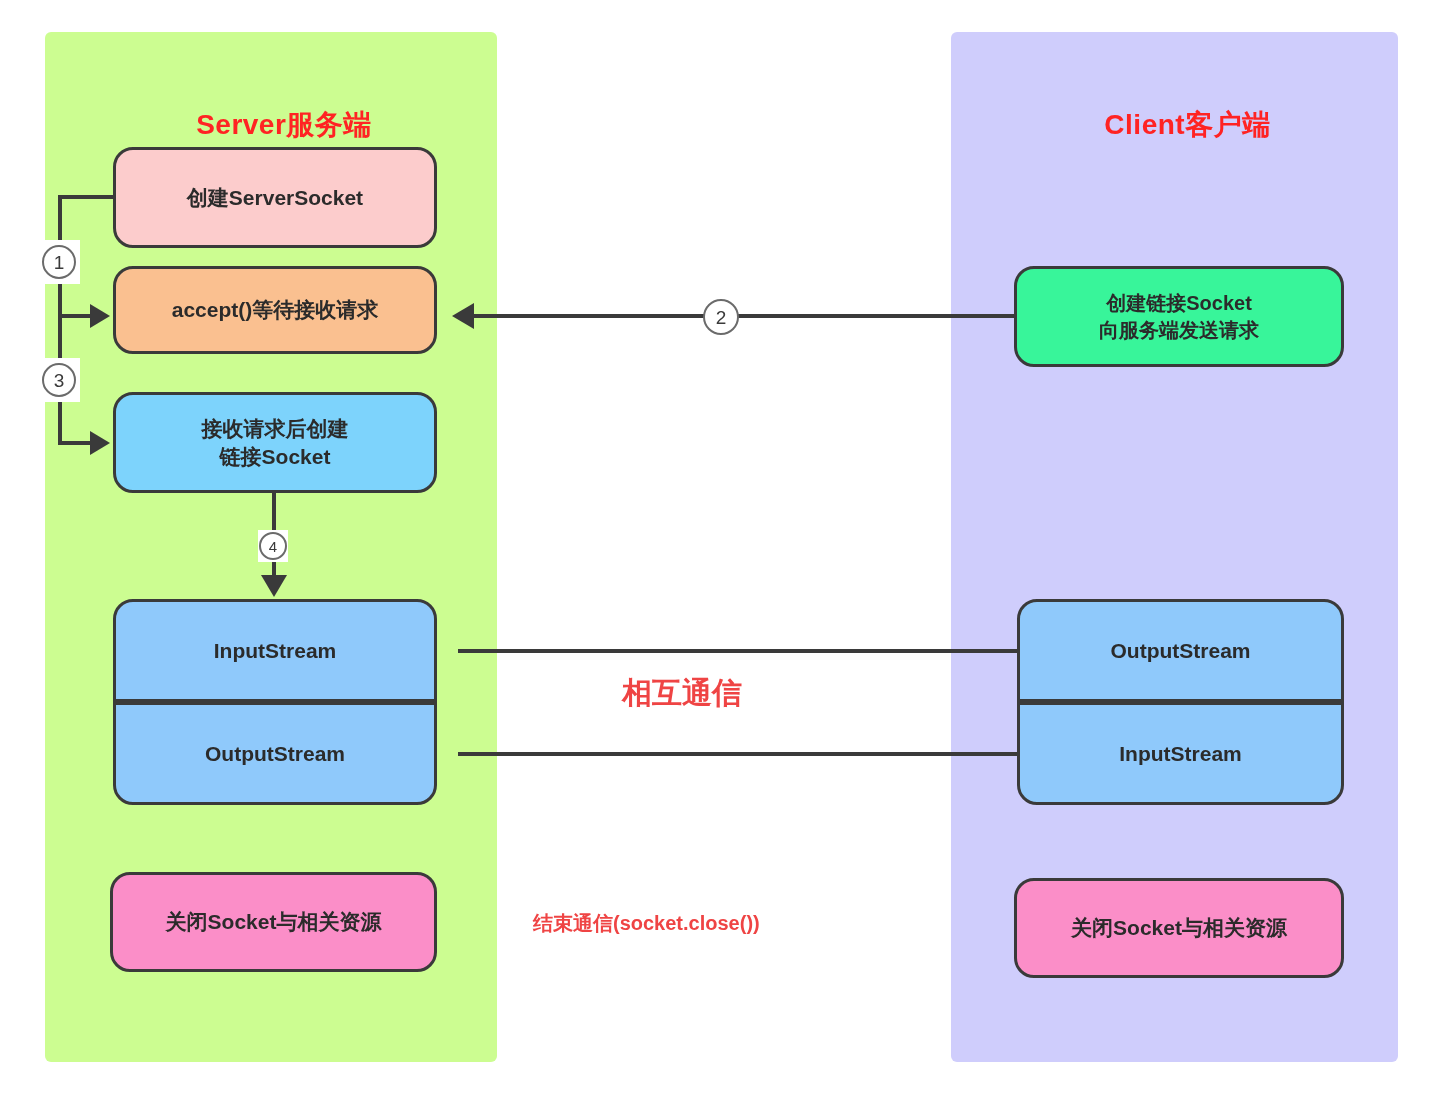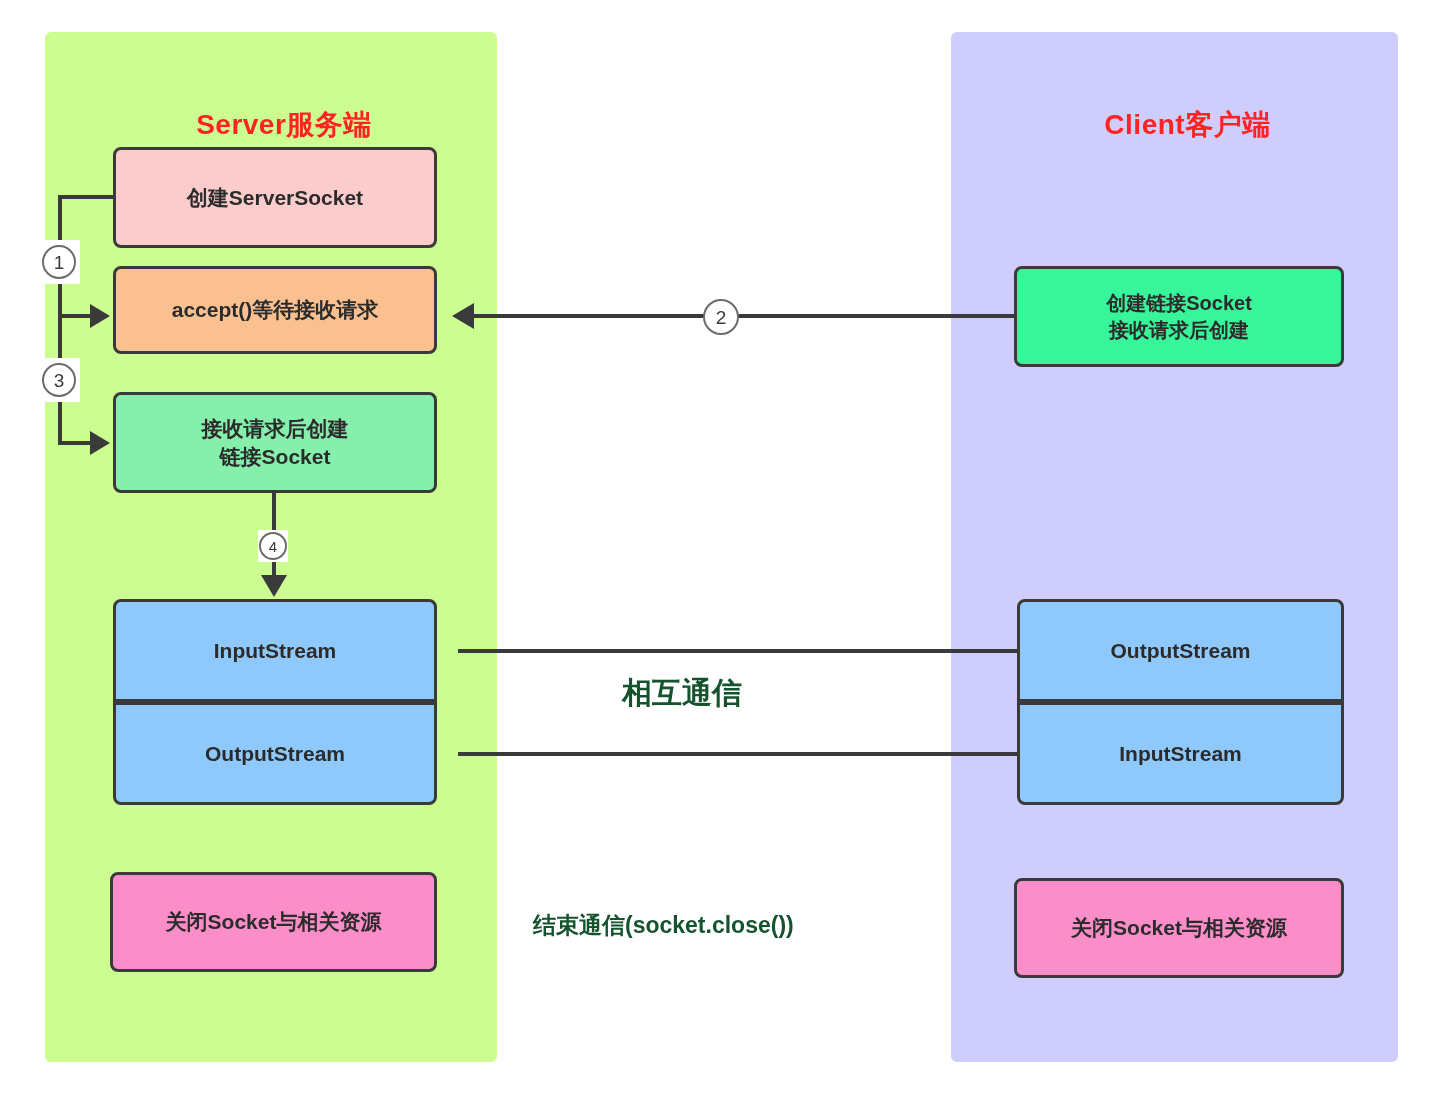--- a/index.html
+++ b/index.html
@@ -41,38 +41,38 @@
     padding-left:13px;
   }
   #server-title{top:74px;}
   #client-title{top:74px;}
 
   
   .node{
     position:absolute;
     box-sizing:border-box;
     border:3px solid #3a3a3a;
-    border-radius:8px;
+    border-radius:20px;
     display:flex;
     align-items:center;
     justify-content:center;
     text-align:center;
     color:#2b2b2b;
     font-weight:bold;
     font-size:21px;
     line-height:1.32;
     white-space:pre-line;
   }
   .node.sharp-bottom{border-bottom-left-radius:0;border-bottom-right-radius:0;}
   .node.sharp-top{border-top-left-radius:0;border-top-right-radius:0;}
 
   
   #n-create-serversocket{left:113px; top:147px; width:324px; height:101px; background:#fccccc;}
   #n-accept{left:113px; top:266px; width:324px; height:88px; background:#fac090;}
-  #n-create-socket{left:113px; top:392px; width:324px; height:101px; background:#86efac;}
+  #n-create-socket{left:113px; top:392px; width:324px; height:101px; background:#7dd3fc;}
   #n-server-input{left:113px;  top:599px; width:324px; height:103px; background:#8fc9fb;}
   #n-server-output{left:113px; top:702px; width:324px; height:103px; background:#8fc9fb;}
   #n-server-close{left:110px; top:872px; width:327px; height:100px; background:#fb8ec8;}
 
   
   #n-client-connect{left:1014px; top:266px; width:330px; height:101px; background:#38f59a; font-size:20px;}
   #n-client-output{left:1017px; top:599px; width:327px; height:103px; background:#8fc9fb;}
   #n-client-input{left:1017px;  top:702px; width:327px; height:103px; background:#8fc9fb;}
   #n-client-close{left:1014px; top:878px; width:330px; height:100px; background:#fb8ec8;}
 
@@ -151,26 +151,26 @@
   #step-1{left:38px; top:240px; width:42px; height:44px;}
   #step-3{left:38px; top:358px; width:42px; height:44px;}
   #step-2{left:703px; top:299px; width:36px; height:36px; background:transparent;}
   #step-2 .ring{width:32px;height:32px;}
   #step-4{left:258px; top:530px; width:30px; height:32px;}
   #step-4 .ring{width:24px;height:24px;font-size:15px;border-width:2px;}
 
   
   .annot{
     position:absolute;
-    color:#14532d;
+    color:#ef4444;
     font-weight:bold;
     white-space:nowrap;
   }
   #annot-mutual{left:622px; top:673px; font-size:30px;}
-  #annot-close{left:533px;  top:910px; font-size:23px;}
+  #annot-close{left:533px;  top:910px; font-size:20px;}
 </style>
 </head>
 <body>
 
 <div id="canvas">
 
   <div class="lane" id="server-lane">
     <div class="lane-title" id="server-title">Server服务端</div>
   </div>
 
@@ -201,21 +201,21 @@
   <div class="node" id="n-create-socket">接收请求后创建
 链接Socket</div>
 
   <div class="node sharp-bottom" id="n-server-input">InputStream</div>
 
   <div class="node sharp-top" id="n-server-output">OutputStream</div>
 
   <div class="node" id="n-server-close">关闭Socket与相关资源</div>
 
   <div class="node" id="n-client-connect">创建链接Socket
-接收请求后创建</div>
+向服务端发送请求</div>
 
   <div class="node sharp-bottom" id="n-client-output">OutputStream</div>
 
   <div class="node sharp-top" id="n-client-input">InputStream</div>
 
   <div class="node" id="n-client-close">关闭Socket与相关资源</div>
 
   <div class="step" id="step-1">
     <span class="ring">1</span>
   </div>

